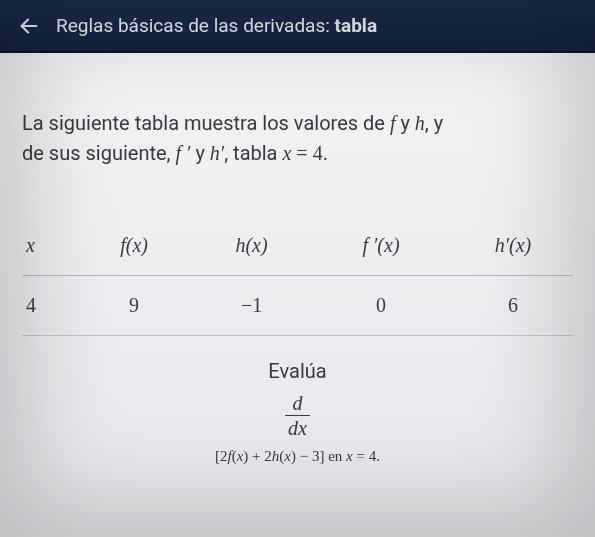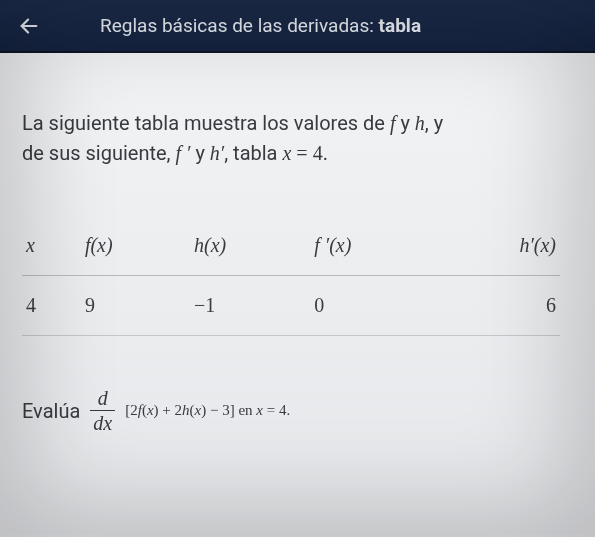--- a/index.html
+++ b/index.html
@@ -21,61 +21,62 @@
     gap: 16px;
     font-size: 19px;
     border-bottom: 2px solid #0d1628;
   }
   .back-arrow {
     width: 22px;
     height: 22px;
     flex-shrink: 0;
   }
   .back-arrow svg { stroke: #e8ecf2; }
-  .topbar-title { font-weight: 400; margin-left: 44px; }
+  .topbar-title { font-weight: 400; }
   .topbar-title .bold { font-weight: 700; }
   .content {
-    padding: 55px 35px 0 22px;
+    padding: 55px 22px 0 22px;
     color: #303236;
     background: linear-gradient(180deg, #f2f3f5 0%, #e6e7ea 100%);
     height: calc(100% - 56px);
   }
   .problem-text {
     font-size: 20px;
     line-height: 1.5;
     color: #383a3f;
   }
   .math-var { font-family: "Times New Roman", serif; font-style: italic; }
   .math-up { font-family: "Times New Roman", serif; font-style: normal; }
   table {
     width: 100%;
     border-collapse: collapse;
     margin-top: 48px;
     font-size: 19px;
   }
   th, td {
-    text-align: left;
+    text-align: center;
     padding: 18px 8px;
     font-weight: 400;
     color: #3a3c40;
   }
   th:first-child, td:first-child { text-align: left; padding-left: 4px; }
-  th:last-child, td:last-child { text-align: right; padding-right: 4px; }
+  th:last-child, td:last-child { text-align: center; padding-right: 4px; }
   thead tr { border-bottom: 1px solid #b8bac0; }
   tbody tr { border-bottom: 1px solid #c4c6cc; }
   th { font-family: "Times New Roman", serif; font-style: italic; font-size: 20px; }
   td { font-family: "Times New Roman", serif; font-size: 20px; }
   .eval-row {
-    margin-top: 52px;
+    margin-top: 23px;
     display: flex;
     align-items: center;
     gap: 10px;
     font-size: 20px;
     color: #383a3f;
     flex-wrap: nowrap;
+    flex-direction: column;
   }
   .eval-label { font-weight: 400; }
   .frac {
     display: inline-flex;
     flex-direction: column;
     align-items: center;
     font-family: "Times New Roman", serif;
     font-style: italic;
     line-height: 1;
     vertical-align: middle;

